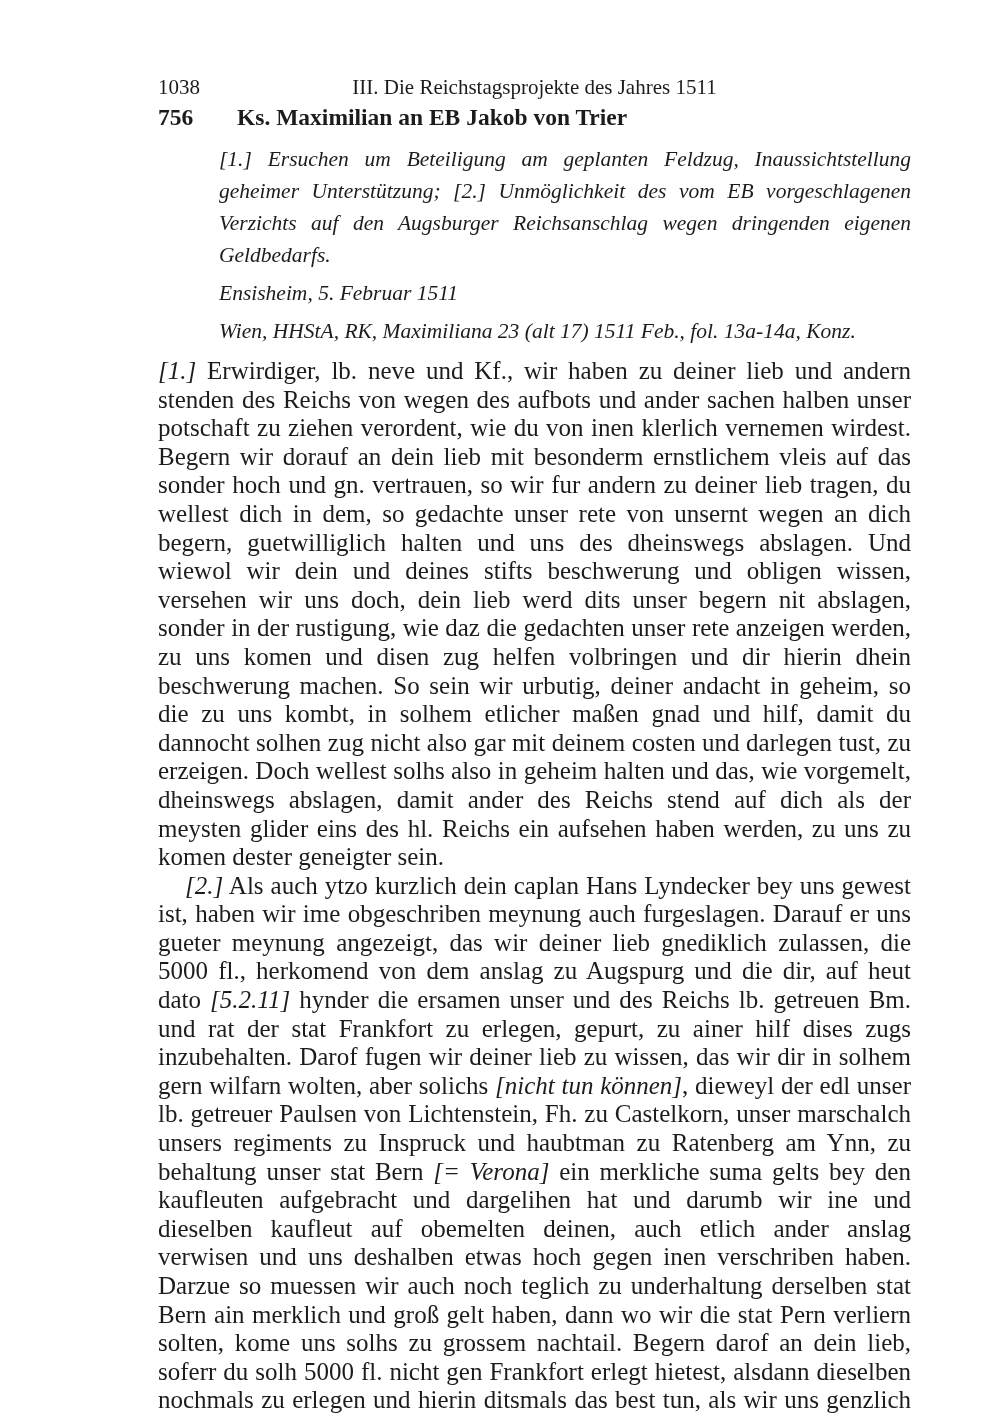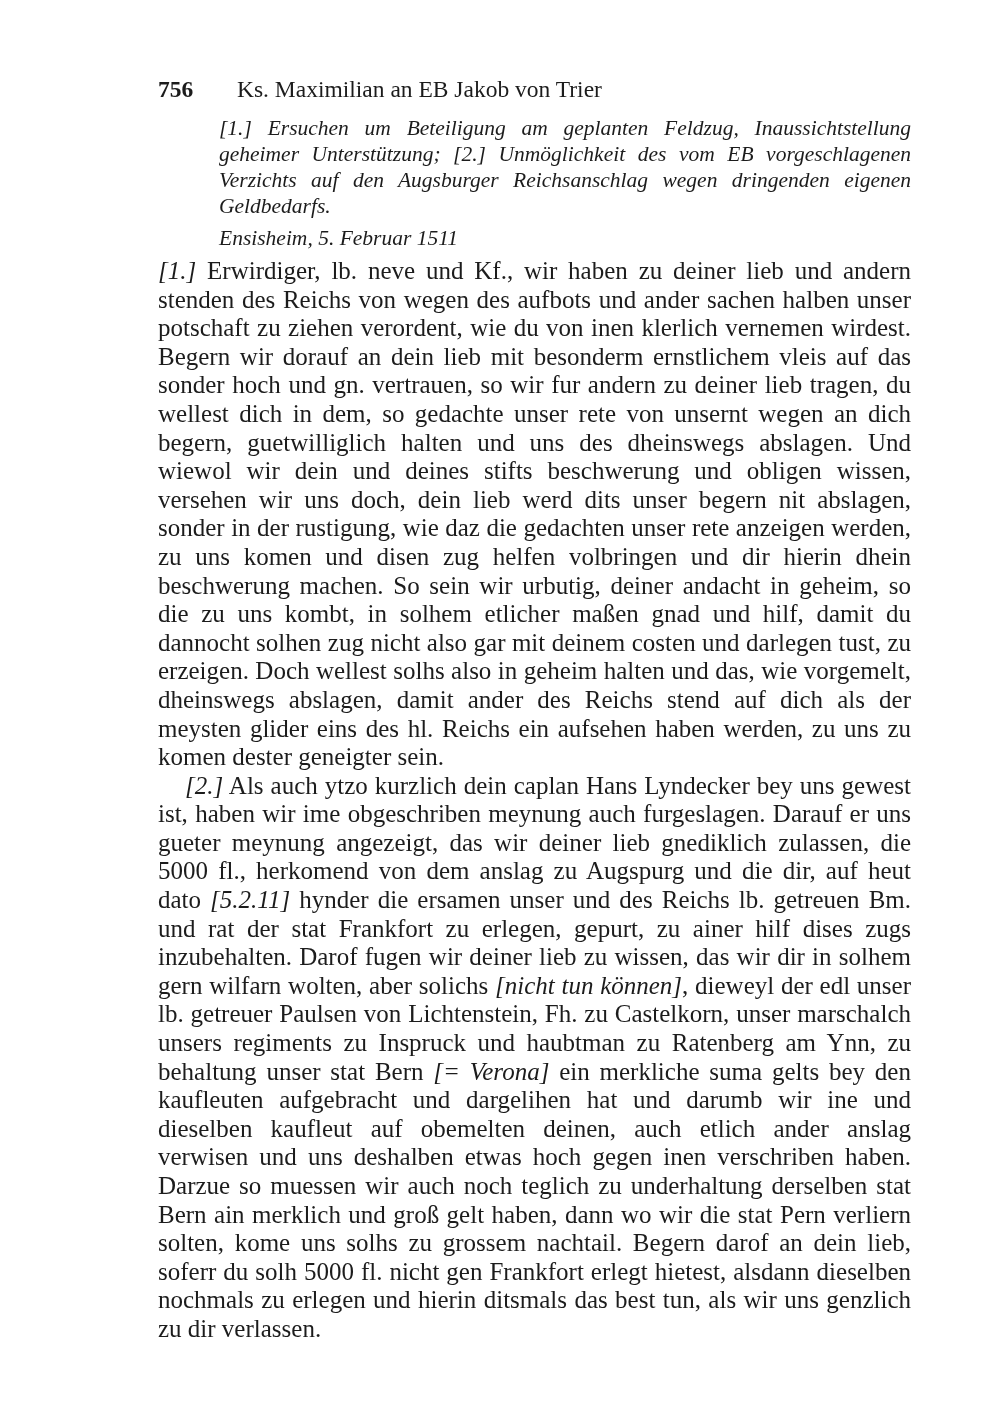--- a/index.html
+++ b/index.html
@@ -51,29 +51,29 @@
   .doc-number {
     position: absolute;
     left: 0;
     top: 0;
   }
   .doc-title {
     display: block;
     margin: 0;
     padding-left: 79px;
     font-size: 23.5px;
-    font-weight: normal;
+    font-weight: bold;
     line-height: 30px;
   }
   
   .regest, .dateline, .source {
     margin: 0 0 0 61px;
     font-style: italic;
     font-size: 21.5px;
-    line-height: 26px;
+    line-height: 32px;
   }
   .regest {
     margin-top: 9px;
     margin-bottom: 6px;
     text-align: justify;
   }
   .dateline {
     margin-bottom: 6px;
   }
   .source {
@@ -92,30 +92,35 @@
   .body-text em, .regest em {
     font-style: italic;
   }
 </style>
 </head>
 <body>
 
 <div class="page">
   <div class="content">
 
+    <div class="running-header">
+      <span class="page-num">1038</span>
+      <span class="running-title">III. Die Reichstagsprojekte des Jahres 1511</span>
+    </div>
 
     <div class="doc-heading">
       <span class="doc-number">756</span>
       <span class="doc-title">Ks. Maximilian an EB Jakob von Trier</span>
     </div>
 
     <p class="regest">[1.] Ersuchen um Beteiligung am geplanten Feldzug, Inaussichtstellung geheimer Unterstützung; [2.] Unmöglichkeit des vom EB vorgeschlagenen Verzichts auf den Augsburger Reichsanschlag wegen dringenden eigenen Geldbedarfs.</p>
 
     <p class="dateline">Ensisheim, 5. Februar 1511</p>
 
+    <p class="source">Wien, HHStA, RK, Maximiliana 23 (alt 17) 1511 Feb., fol. 13a-14a, Konz.</p>
 
     <div class="body-text">
       <p><em>[1.]</em><span> Erwirdiger, lb. neve und Kf., wir haben zu deiner lieb und andern stenden des Reichs von wegen des aufbots und ander sachen halben unser potschaft zu ziehen verordent, wie du von inen klerlich vernemen wirdest. Begern wir dorauf an dein lieb mit besonderm ernstlichem vleis auf das sonder hoch und gn. vertrauen, so wir fur andern zu deiner lieb tragen, du wellest dich in dem, so gedachte unser rete von unsernt wegen an dich begern, guetwilliglich halten und uns des dheinswegs abslagen. Und wiewol wir dein und deines stifts beschwerung und obligen wissen, versehen wir uns doch, dein lieb werd dits unser begern nit abslagen, sonder in der rustigung, wie daz die gedachten unser rete anzeigen werden, zu uns komen und disen zug helfen volbringen und dir hierin dhein beschwerung machen. So sein wir urbutig, deiner andacht in geheim, so die zu uns kombt, in solhem etlicher maßen gnad und hilf, damit du dannocht solhen zug nicht also gar mit deinem costen und darlegen tust, zu erzeigen. Doch wellest solhs also in geheim halten und das, wie vorgemelt, dheinswegs abslagen, damit ander des Reichs stend auf dich als der meysten glider eins des hl. Reichs ein aufsehen haben werden, zu uns zu komen dester geneigter sein.</span></p>
       <p class="indent"><em>[2.]</em><span> Als auch ytzo kurzlich dein caplan Hans Lyndecker bey uns gewest ist, haben wir ime obgeschriben meynung auch furgeslagen. Darauf er uns gueter meynung angezeigt, das wir deiner lieb gnediklich zulassen, die 5000 fl., herkomend von dem anslag zu Augspurg und die dir, auf heut dato </span><em>[5.2.11]</em><span> hynder die ersamen unser und des Reichs lb. getreuen Bm. und rat der stat Frankfort zu erlegen, gepurt, zu ainer hilf dises zugs inzubehalten. Darof fugen wir deiner lieb zu wissen, das wir dir in solhem gern wilfarn wolten, aber solichs </span><em>[nicht tun können]</em><span>, dieweyl der edl unser lb. getreuer Paulsen von Lichtenstein, Fh. zu Castelkorn, unser marschalch unsers regiments zu Inspruck und haubtman zu Ratenberg am Ynn, zu behaltung unser stat Bern </span><em>[= Verona]</em><span> ein merkliche suma gelts bey den kaufleuten aufgebracht und dargelihen hat und darumb wir ine und dieselben kaufleut auf obemelten deinen, auch etlich ander anslag verwisen und uns deshalben etwas hoch gegen inen verschriben haben. Darzue so muessen wir auch noch teglich zu underhaltung derselben stat Bern ain merklich und groß gelt haben, dann wo wir die stat Pern verliern solten, kome uns solhs zu grossem nachtail. Begern darof an dein lieb, soferr du solh 5000 fl. nicht gen Frankfort erlegt hietest, alsdann dieselben nochmals zu erlegen und hierin ditsmals das best tun, als wir uns genzlich zu dir verlassen.</span></p>
     </div>
 
   </div>
 </div>
 
 </body></html>

